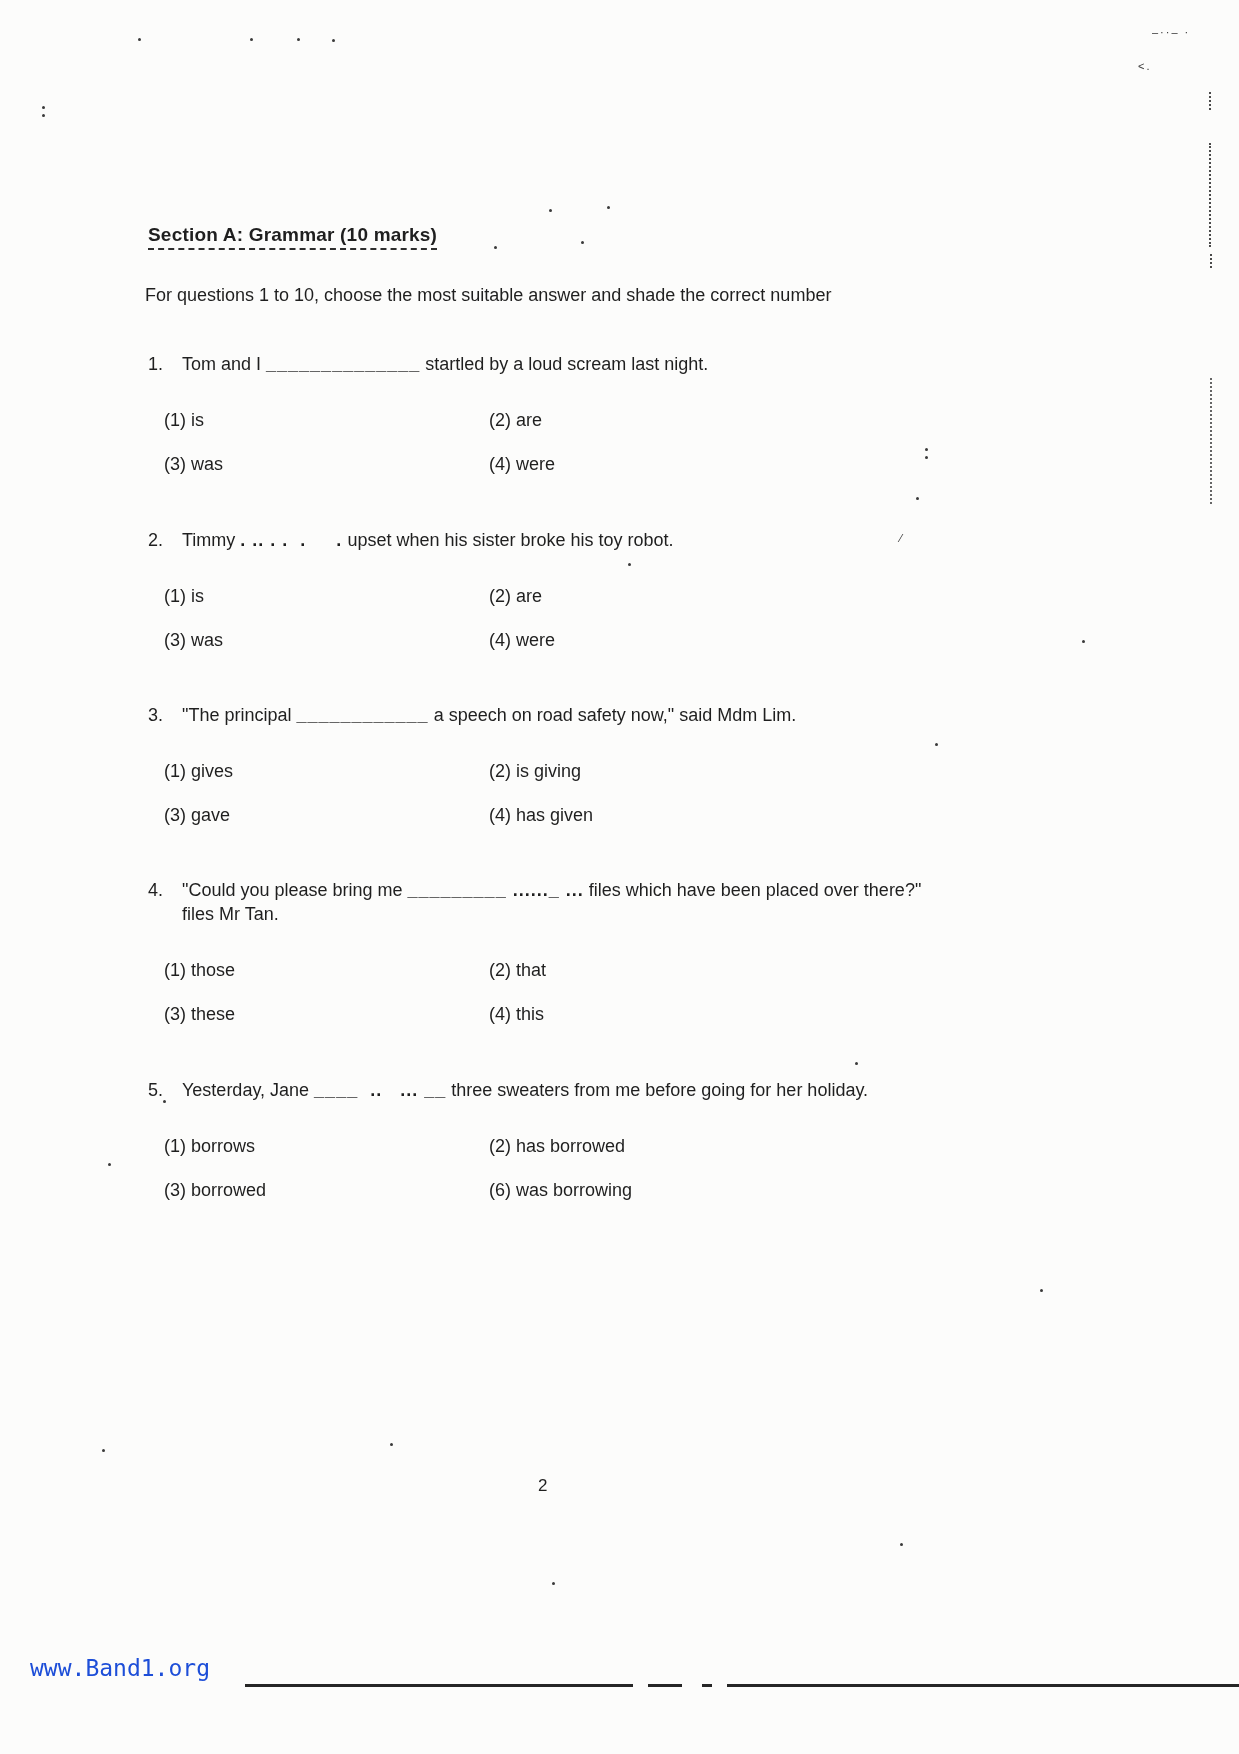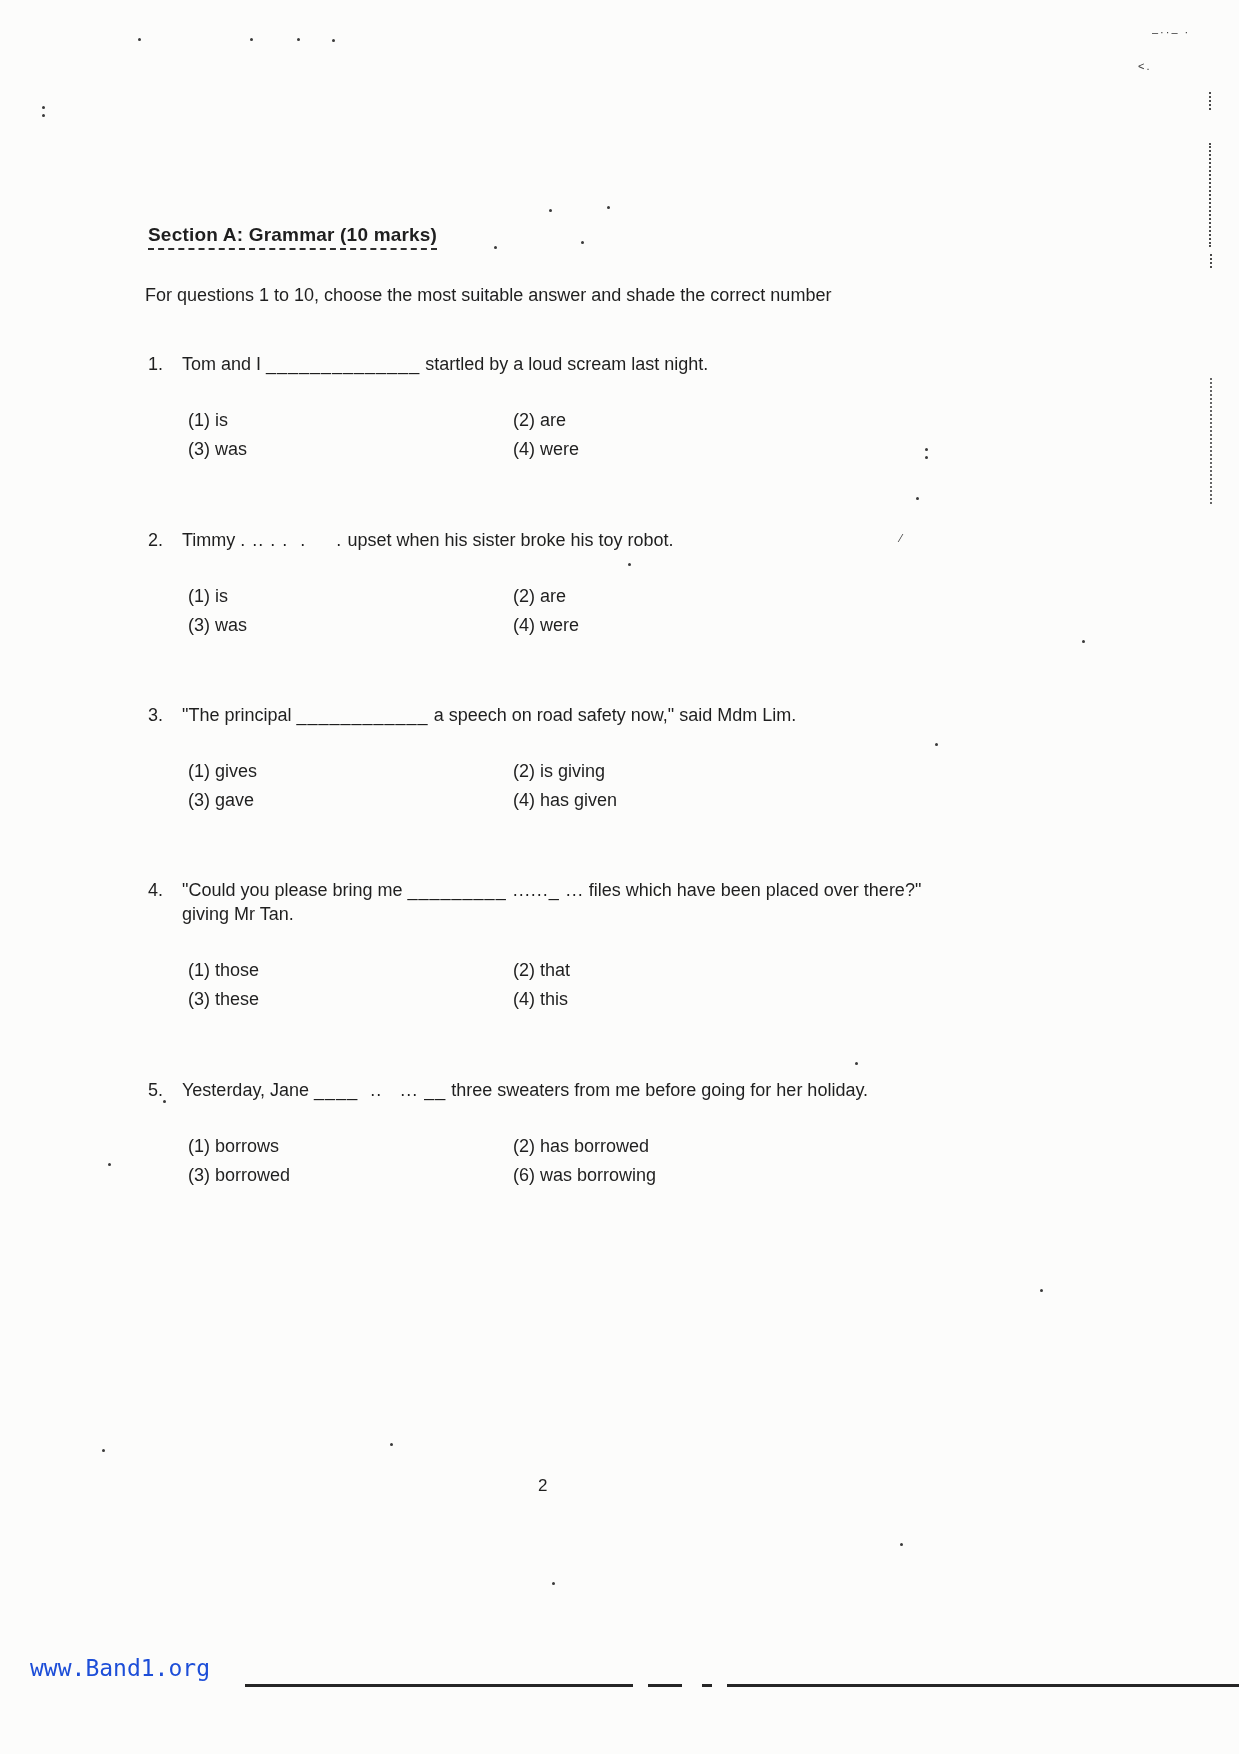--- a/index.html
+++ b/index.html
@@ -18,25 +18,25 @@
     border-bottom:2px dashed #2e2e2e;padding-bottom:2px;
   }
   .instructions{
     position:absolute;left:145px;top:284px;width:830px;
     font-size:18px;line-height:23px;
   }
   .question{position:absolute;left:148px;width:880px;font-size:18px;}
   .stem{display:flex;line-height:24px;}
   .qnum{width:34px;flex:0 0 34px;}
   .qtext{flex:1;}
-  .blank{white-space:pre;letter-spacing:1px;}
+  .blank{white-space:pre;letter-spacing:1px;font-weight:bold;}
   .stem-line2{line-height:24px;}
   .opts{
     display:grid;grid-template-columns:325px auto;
-    row-gap:5px;margin-left:40px;margin-top:32px;line-height:24px;
+    row-gap:20px;margin-left:16px;margin-top:32px;line-height:24px;
   }
   .page-number{position:absolute;left:538px;top:1476px;font-size:17px;}
   .footer-site{
     position:absolute;left:30px;top:1655px;
     font-family:"DejaVu Sans Mono", monospace;font-size:23px;color:#1d4ed8;
   }
   .footer-rule{
     position:absolute;left:245px;top:1684px;width:994px;height:3px;
     background:linear-gradient(90deg,
       #262626 0 39%, transparent 39% 40.5%,
@@ -116,21 +116,21 @@
       </div>
     </div>
 
     <div class="question" style="top:878px;">
       <div class="stem">
         <span class="qnum">4.</span>
         <span class="qtext">
           <span>"Could you please bring me</span>
           <span class="blank">_________ ......_ ...</span>
           <span>files which have been placed over there?"</span>
-          <div class="stem-line2">giving Mr Tan.</div>
+          <div class="stem-line2">files Mr Tan.</div>
         </span>
       </div>
       <div class="opts">
         <span>(1) those</span>
         <span>(2) that</span>
         <span>(3) these</span>
         <span>(4) this</span>
       </div>
     </div>
 

